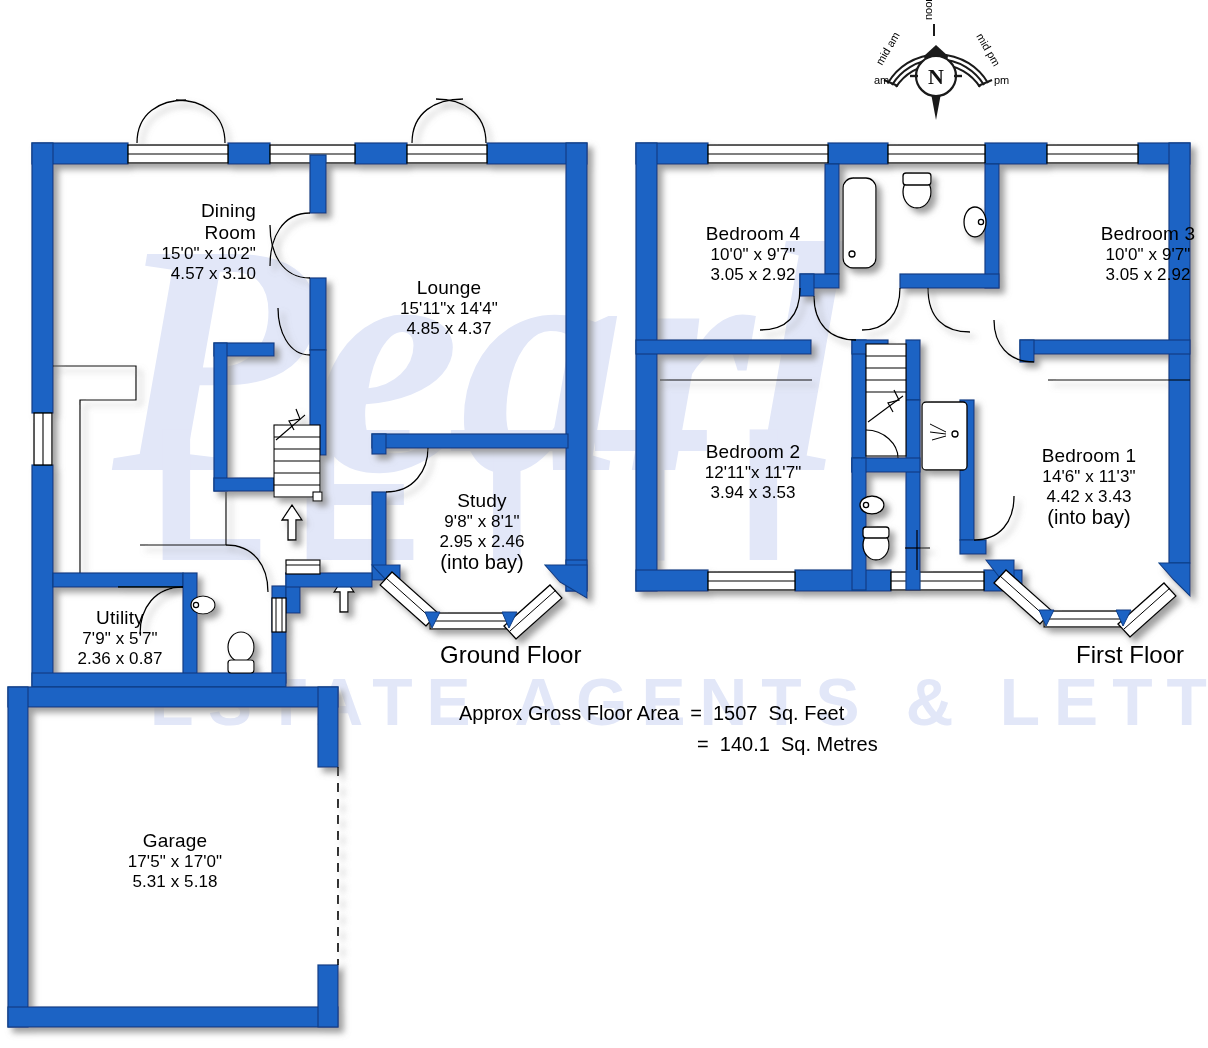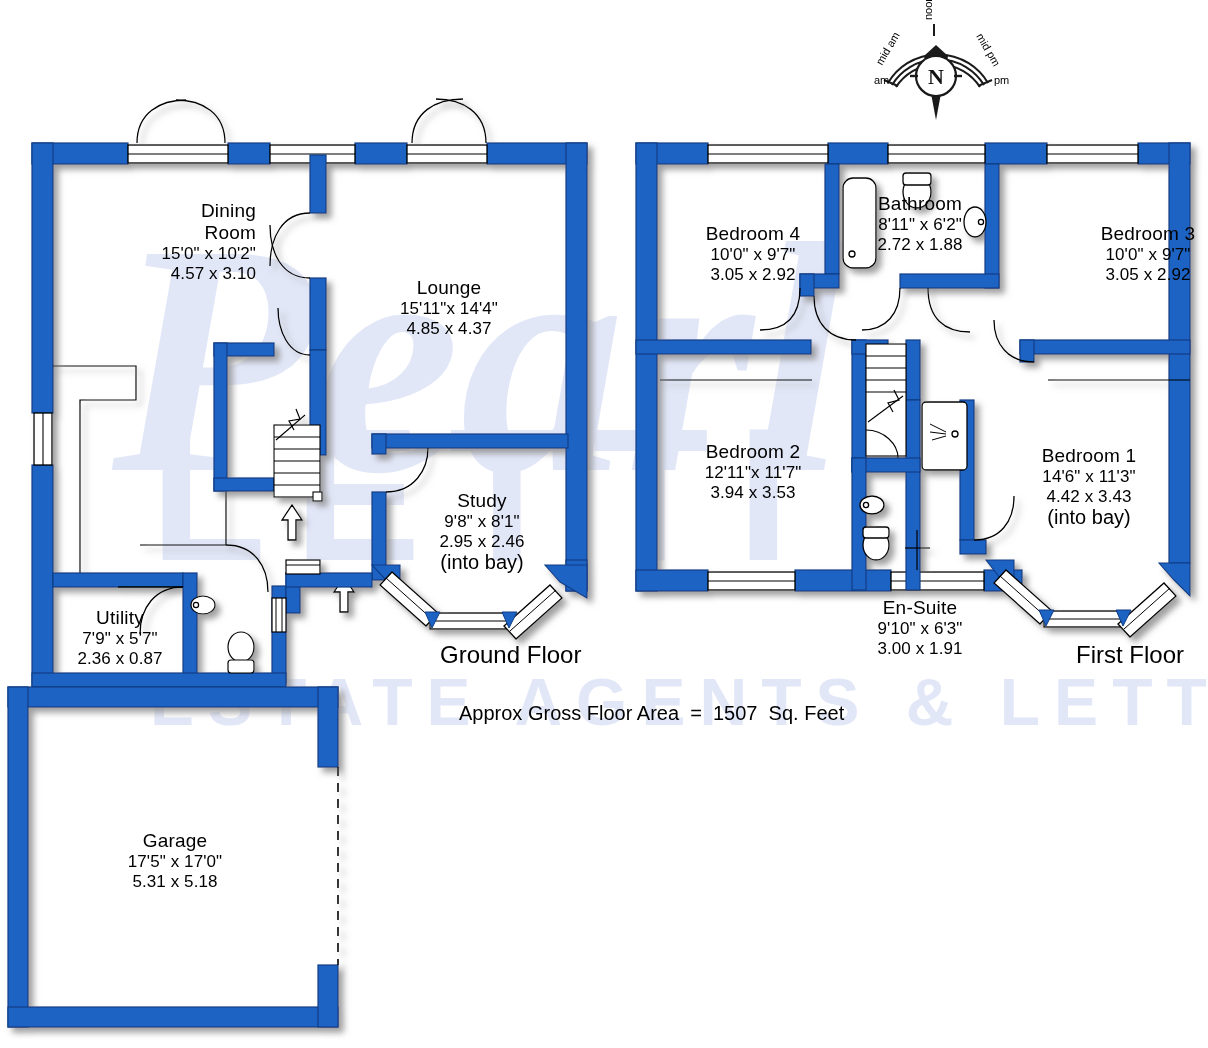--- a/index.html
+++ b/index.html
@@ -381,49 +381,40 @@
     <div class="dim">17'5"  x  17'0"</div>
     <div class="dim">5.31  x  5.18</div>
   </div>
 
   <div class="lbl" style="left:679px;top:223px;width:148px;">
     <div class="name">Bedroom 4</div>
     <div class="dim">10'0"  x   9'7"</div>
     <div class="dim">3.05  x  2.92</div>
   </div>
 
-  <div class="lbl" style="left:855px;top:193px;width:130px;">
-    <div class="name">Bathroom</div>
-    <div class="dim">8'11"  x   6'2"</div>
-    <div class="dim">2.72  x  1.88</div>
-  </div>
 
   <div class="lbl" style="left:1074px;top:223px;width:148px;">
     <div class="name">Bedroom 3</div>
     <div class="dim">10'0"  x   9'7"</div>
     <div class="dim">3.05  x  2.92</div>
   </div>
 
   <div class="lbl" style="left:679px;top:441px;width:148px;">
     <div class="name">Bedroom 2</div>
     <div class="dim">12'11"x  11'7"</div>
     <div class="dim">3.94  x  3.53</div>
   </div>
 
   <div class="lbl" style="left:1013px;top:445px;width:152px;">
     <div class="name">Bedroom 1</div>
     <div class="dim">14'6"  x  11'3"</div>
     <div class="dim">4.42  x  3.43</div>
     <div class="note">(into bay)</div>
   </div>
 
-  <div class="lbl" style="left:846px;top:597px;width:148px;">
-    <div class="name">En-Suite</div>
-    <div class="dim">9'10"  x   6'3"</div>
-    <div class="dim">3.00  x  1.91</div>
-  </div>
 
   <div class="floorlbl" style="left:440px;top:641px;">Ground Floor</div>
   <div class="floorlbl" style="left:1076px;top:641px;">First Floor</div>
 
   <div class="areablk" style="left:459px;top:698px;">Approx Gross Floor Area  =  1507  Sq. Feet</div>
+  <div class="areablk" style="left:697px;top:729px;">=  140.1  Sq. Metres</div>
 
 </div>
 
 </body></html>

